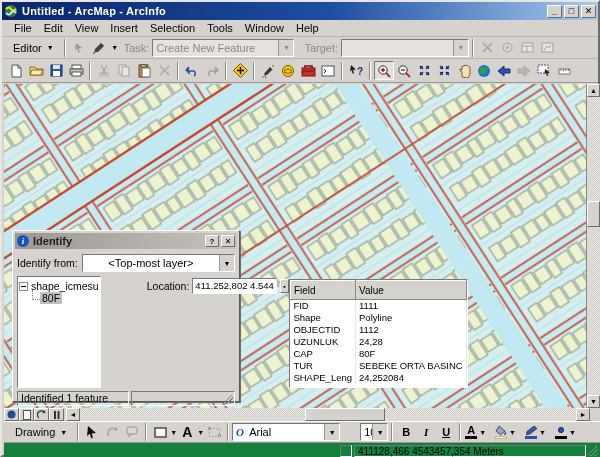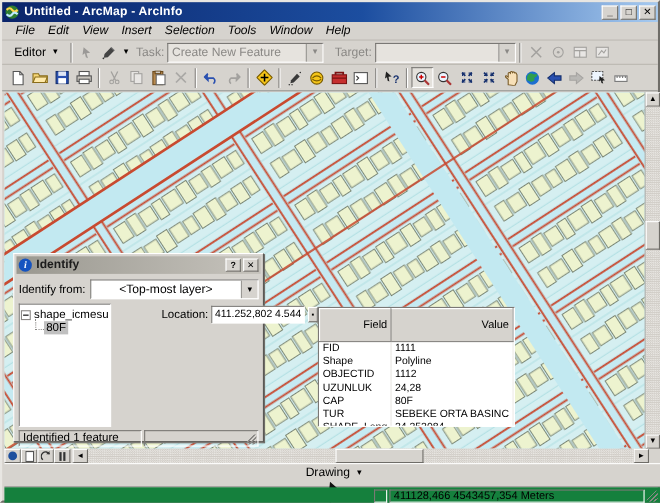--- a/index.html
+++ b/index.html
@@ -12,21 +12,21 @@
 
   
   .titlebar { height:18px; background:linear-gradient(90deg,#0a246a,#1c4ea0 55%,#a6caf0); display:flex; align-items:center; padding:0 2px; }
   .titlebar .title { color:#fff; font-weight:bold; font-size:11px; margin-left:4px; flex:1; white-space:nowrap; letter-spacing:.2px; }
   .capbtn { width:15px; height:13px; margin-left:2px; display:flex; align-items:center; justify-content:center;
             font-size:9px; font-weight:bold; background:#d6d3ce; border:1px solid; border-color:#fff #6f6d68 #6f6d68 #fff; line-height:1; }
   .appicon { width:14px; height:14px; }
 
   
   .menubar { height:17px; display:flex; align-items:center; padding-left:6px; border-bottom:1px solid #b8b5b0; background:#d6d3ce; }
-  .menubar .mitem { padding:1px 6px; white-space:nowrap;font-style:italic; }
+  .menubar .mitem { padding:1px 6px; white-space:nowrap; }
 
   
   .toolbar { display:flex; align-items:center; background:#d6d3ce; }
   .tb-editor { height:22px; border-bottom:1px solid #b8b5b0; padding-left:4px; }
   .tb-standard { height:24px; border-bottom:1px solid #9a9894; padding-left:4px; }
   .tbtn { width:20px; height:19px; display:flex; align-items:center; justify-content:center; background:transparent; }
   .tbtn.down { border:1px solid; border-color:#7a7875 #fff #fff #7a7875; background:#e4e1dc; }
   .tbtn svg { display:block; }
   .dis { opacity:.45; filter:grayscale(1); }
   .combo { display:flex; align-items:center; background:#fff; border:1px solid; border-color:#7a7875 #fff #fff #7a7875; height:18px; font-size:11px; }
@@ -72,30 +72,30 @@
   .tree-child { margin-left:13px; display:flex; align-items:center; }
   .tree-elbow { width:8px; height:10px; border-left:1px dotted #8a8885; border-bottom:1px dotted #8a8885; margin-top:-6px; flex:none; }
   .tree-sel { background:#c0c0c0; padding:0 2px; }
   .id-right { flex:1; display:flex; flex-direction:row;margin-left:44px; }
   .locrow { display:flex; align-items:center; gap:3px; height:20px; }
   .locrow .llabel { font-size:10.5px; white-space:nowrap; }
   .locfield { flex:1; height:16px; background:#fff; border:1px solid; border-color:#7a7875 #fff #fff #7a7875; font-size:9.5px; padding:1px 2px; white-space:nowrap; overflow:hidden; }
   .locbtn { width:9px; height:14px; font-size:7px; display:flex; align-items:center; justify-content:center; }
   .id-table { flex:1; margin-top:3px; background:#fff; border:1px solid; border-color:#7a7875 #fff #fff #7a7875; overflow:hidden; font-size:9.5px; }
   .id-table table { border-collapse:collapse; width:100%; }
-  .id-table th { background:#d6d3ce; border:1px solid; border-color:#fff #8a8885 #8a8885 #fff; font-weight:normal; text-align:right; padding:0 3px; height:30px; font-size:10px; }
+  .id-table th { background:#d6d3ce; border:1px solid; border-color:#fff #8a8885 #8a8885 #fff; font-weight:normal; text-align:left; padding:0 3px; height:19px; font-size:10px; }
   .id-table td { padding:0 3px; height:12px; white-space:nowrap; border-right:1px solid #e8e6e2; }
   .id-status { display:flex; gap:2px; margin:3px 2px 0 2px;align-items:center; }
   .id-status .pane1 { width:112px; height:15px; border:1px solid; border-color:#7a7875 #fff #fff #7a7875; padding:0 3px; font-size:10.5px; white-space:nowrap; }
   .id-status .pane2 { flex:1; height:15px; border:1px solid; border-color:#7a7875 #fff #fff #7a7875; position:relative; }
   .grip { position:absolute; right:1px; bottom:1px; width:9px; height:9px;
           background:linear-gradient(135deg,transparent 40%,#8a8885 40%,#8a8885 48%,transparent 48%,transparent 60%,#8a8885 60%,#8a8885 68%,transparent 68%,transparent 80%,#8a8885 80%,#8a8885 88%,transparent 88%); }
 
   
-  .tb-drawing { position:absolute; left:2px; top:419px; width:596px; height:22px; border-top:1px solid #fff; border-bottom:1px solid #9a9894; padding-left:4px;flex-direction:column; }
+  .tb-drawing { position:absolute; left:2px; top:419px; width:596px; height:22px; border-top:1px solid #fff; border-bottom:1px solid #9a9894; padding-left:4px; }
   .colorbtn { display:flex; align-items:flex-start; }
   .colorstack { display:flex; flex-direction:column; align-items:center; width:14px; }
   .colorbar { width:12px; height:3px; margin-top:0px; }
 
   
   .statusbar { position:absolute; left:2px; top:441px; width:596px; height:14px; display:flex; align-items:center; gap:2px; padding:1px 2px 0 2px; background:#15803d; }
   .sb-left { flex:1; }
   .sb-mini { width:12px; height:12px; border:1px solid; border-color:#7a7875 #fff #fff #7a7875; }
   .sb-coords { width:232px; height:12px; border:1px solid; border-color:#7a7875 #fff #fff #7a7875; font-size:10px; padding:0 3px; white-space:nowrap; position:relative; }
 

